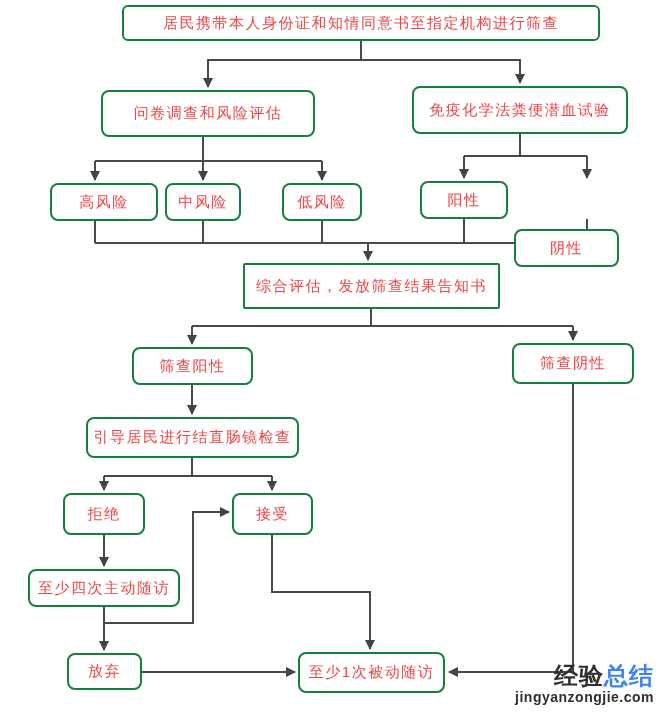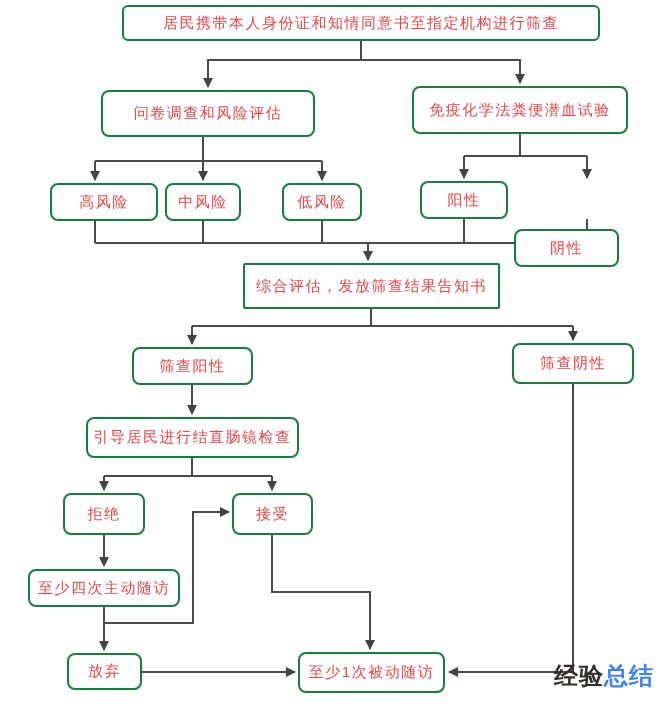--- a/index.html
+++ b/index.html
@@ -151,15 +151,16 @@
   <div class="node" style="left:28px; top:569px; width:152px; height:38px;">至少四次主动随访</div>
 
   <div class="node" style="left:67px; top:653px; width:75px; height:37px;">放弃</div>
 
   <div class="node" style="left:298px; top:652px; width:147px; height:41px;">至少1次被动随访</div>
 
   <div class="watermark">
     <div class="wm-brand">
       <span style="color:#322e2d;">经验</span><span style="color:#3b82f6;">总结</span>
     </div>
+    <div class="wm-domain" style="color:#322e2d;">jingyanzongjie.com</div>
   </div>
 
 </div>
 
 </body></html>

